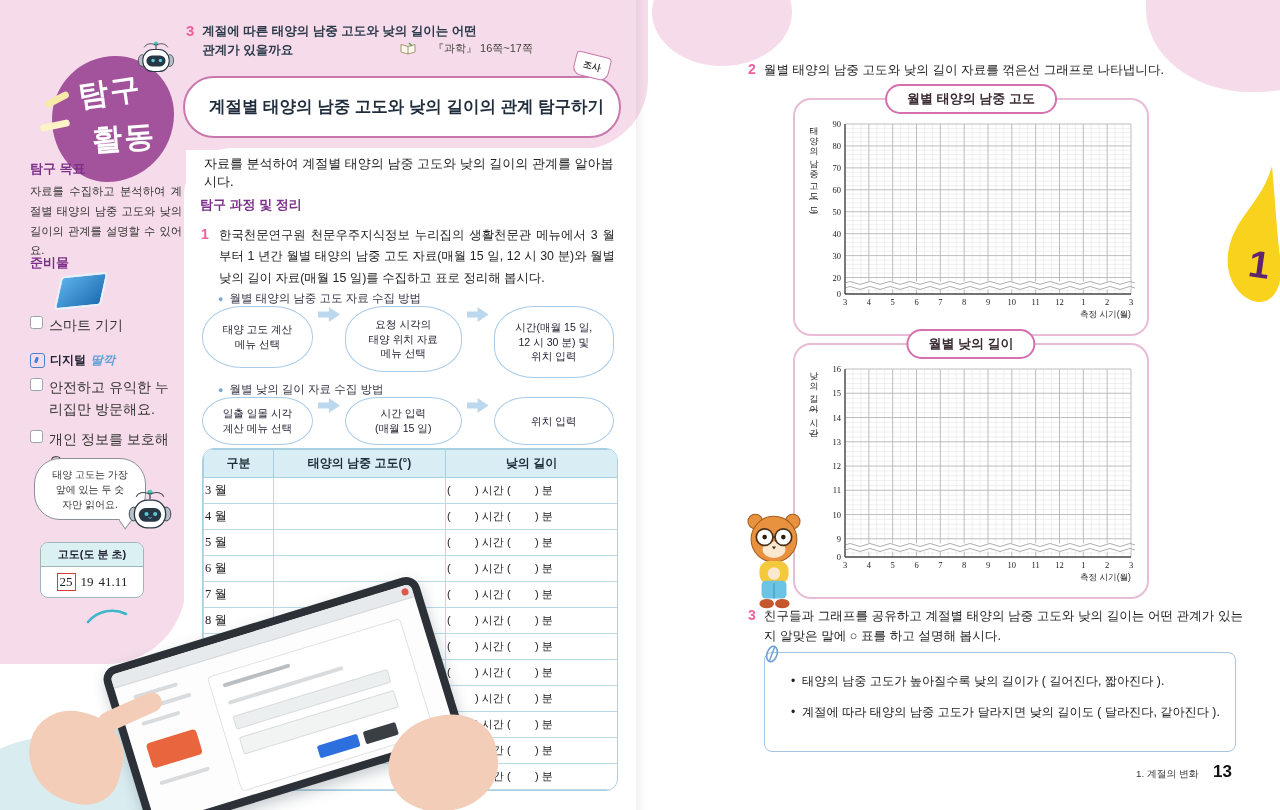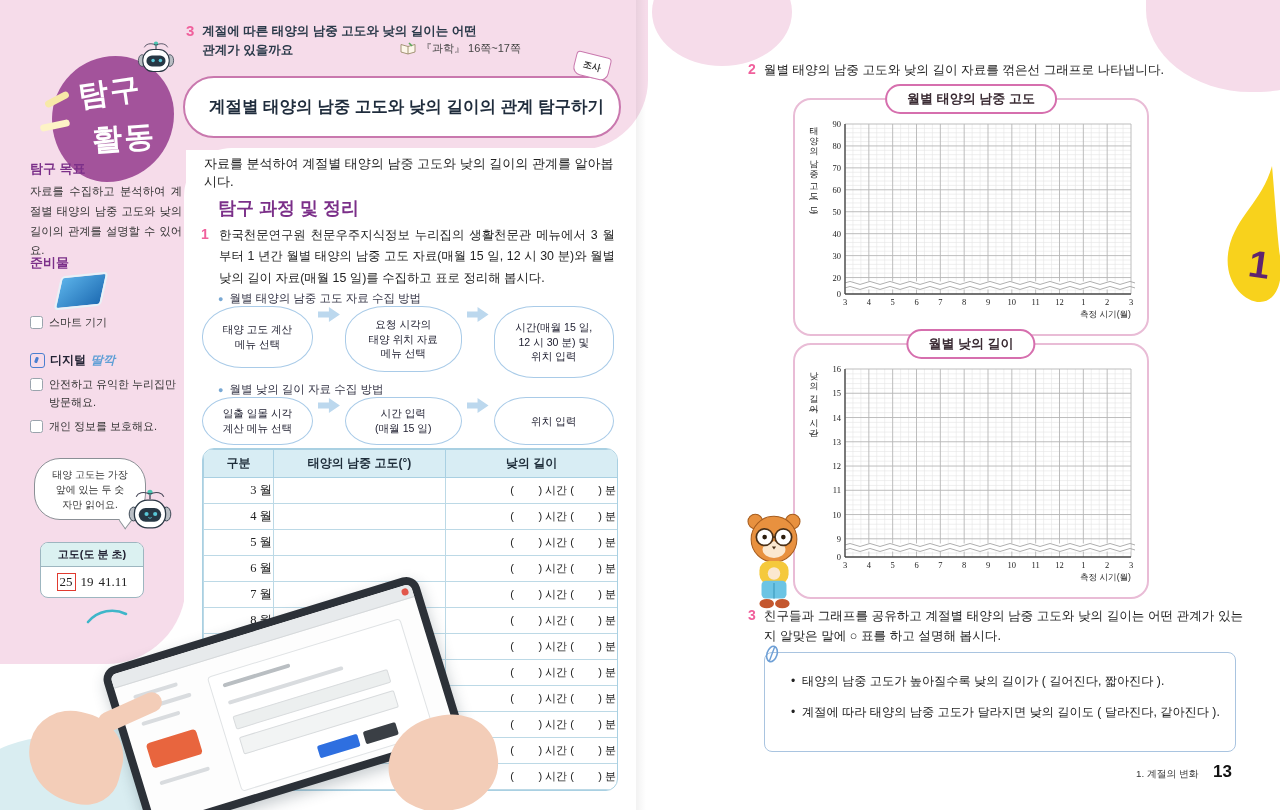--- a/index.html
+++ b/index.html
@@ -13,21 +13,21 @@
   .white-panel{left:184px;top:148px;width:458px;height:662px;background:#fff;border-top-left-radius:48px;}
   .gutter{left:636px;top:0;width:10px;height:810px;background:linear-gradient(90deg,rgba(0,0,0,0.05),rgba(0,0,0,0));}
   .rp-blob1{left:652px;top:-42px;width:140px;height:108px;background:#f6dcea;border-radius:50%;}
   .rp-blob2{left:1146px;top:-58px;width:190px;height:150px;background:#f6dcea;border-radius:40% 0 40% 55%;}
   .photo-blob{left:58px;top:688px;width:480px;height:150px;background:#d9edf1;border-radius:50%;}
   .photo-blob2{left:-40px;top:735px;width:220px;height:120px;background:#d9edf1;border-radius:50%;}
 
   
   .qnum{color:#f0609c;font-weight:bold;font-size:15px;}
   .qtext{font-size:12.5px;line-height:1.55;color:#2b3a4a;font-weight:bold;}
-  .ref{font-size:11px;color:#444;display:flex;align-items:center;gap:5px;}
+  .ref{font-size:11px;color:#444;display:flex;align-items:center;gap:17px;}
   .title-box{left:183px;top:76px;width:438px;height:62px;background:#fff;border:2px solid #c978ae;
              border-radius:32px;display:flex;align-items:center;padding-left:24px;box-sizing:border-box;}
   .title-box .t{font-size:16.5px;font-weight:bold;color:#1f2c3c;}
   .tag-josa{left:574px;top:54px;width:34px;height:22px;background:#fff;border:1.5px solid #c978ae;
             border-radius:4px 4px 8px 8px;transform:rotate(14deg);display:flex;align-items:center;justify-content:center;
             font-size:9px;font-weight:bold;color:#333;}
 
   
   .badge{left:52px;top:56px;width:122px;height:126px;background:#a3539b;
          border-radius:52% 48% 55% 45% / 50% 46% 54% 50%;}
@@ -35,41 +35,41 @@
   .badge .l2{position:absolute;left:40px;top:62px;font-size:30px;font-weight:bold;color:#fff;transform:rotate(-4deg);letter-spacing:2px;}
   .badge .s1,.badge .s2{position:absolute;width:26px;height:7px;background:#f7e9a8;border-radius:4px;}
   .badge .s1{left:-8px;top:40px;transform:rotate(-28deg);}
   .badge .s2{left:-12px;top:66px;transform:rotate(-12deg);width:30px;background:#fdf3c6;}
 
   
   .sb{left:30px;width:152px;}
   .h-purple{color:#7b2f89;font-weight:bold;font-size:13px;}
   .sb-text{font-size:11.3px;line-height:1.75;color:#333;text-align:justify;}
   .chk{display:inline-block;width:11px;height:11px;border:1.2px solid #9aa4ad;border-radius:2.5px;background:#fff;flex:0 0 auto;margin-top:2px;}
-  .chk-row{display:flex;gap:6px;font-size:11px;line-height:1.6;color:#333;margin-bottom:7px;}
+  .chk-row{display:flex;gap:6px;font-size:14px;line-height:1.6;color:#333;margin-bottom:7px;}
   .digital-h{display:flex;align-items:center;gap:5px;font-size:12px;font-weight:bold;color:#223;}
   .digital-h .klik{color:#5f9fd6;font-style:italic;}
   .click-ico{width:13px;height:13px;border:1.5px solid #4a7fd0;border-radius:3px;position:relative;}
   .click-ico::after{content:"";position:absolute;left:4px;top:3px;width:3px;height:6px;background:#4a7fd0;border-radius:1px;transform:rotate(20deg);}
   .device{left:58px;top:274px;width:42px;height:30px;background:linear-gradient(135deg,#5ab1e8,#1f6db4);
           border-radius:4px;transform:skewX(-18deg) rotate(-6deg);border:2px solid #e8f2f8;}
   .speech{left:34px;top:458px;width:112px;height:62px;border:1.5px solid #8b9096;border-radius:26px;background:#fff;
           font-size:10px;line-height:1.5;color:#333;display:flex;align-items:center;justify-content:center;text-align:center;padding:17px;box-sizing:border-box;}
   .speech::after{content:"";position:absolute;right:14px;bottom:-7px;width:10px;height:10px;background:#fff;
           border-right:1.5px solid #8b9096;border-bottom:1.5px solid #8b9096;transform:rotate(55deg) skewX(18deg);}
   .alt-box{left:40px;top:542px;width:102px;border:1.3px solid #9db6c0;border-radius:8px;overflow:hidden;background:#fff;}
   .alt-box .hd{background:#dbf1f1;border-bottom:1.3px solid #9db6c0;font-size:11px;font-weight:bold;color:#223;
                text-align:center;padding:4px 0;}
   .alt-box .vl{display:flex;align-items:center;justify-content:center;gap:5px;padding:6px 0;
                font-family:"Liberation Serif",serif;font-size:13px;color:#222;}
   .alt-box .red{border:1.6px solid #e03a2f;padding:0 2px;}
 
   
   .intro{left:204px;top:155px;width:410px;font-size:13px;color:#222;}
-  .proc-h{left:200px;top:196px;font-size:18px;margin-left:18px;}
+  .proc-h{left:200px;top:196px;font-size:13px;}
   .stepnum{color:#f0609c;font-weight:bold;font-size:14px;}
   .step1-t{left:219px;top:225px;width:396px;font-size:12.4px;line-height:1.72;color:#222;text-align:justify;}
   .m-label{display:flex;gap:6px;align-items:baseline;font-size:11.5px;color:#334;}
   .m-label .dot{color:#7aa9d4;font-size:9px;}
   .flow{display:flex;align-items:flex-start;}
   .oval{border:1.8px solid #a9cbe8;background:#fff;border-radius:40px/30px;display:flex;align-items:center;justify-content:center;
         text-align:center;font-size:10.6px;line-height:1.4;color:#223;white-space:pre-line;box-sizing:border-box;}
   .flow-arrow{width:22px;height:17px;background:#bcd8ee;margin:0 5px;flex:0 0 auto;
         clip-path:polygon(0% 32%,50% 32%,50% 6%,100% 50%,50% 94%,50% 68%,0% 68%);}
   .flow1{left:202px;top:306px;width:412px;}
@@ -78,21 +78,21 @@
   .flow1 .oval:nth-child(5){width:126px;height:72px;}
   .flow2{left:202px;top:397px;width:412px;}
   .flow2 .oval:nth-child(1){width:116px;height:48px;}
   .flow2 .oval:nth-child(3){width:122px;height:48px;}
   .flow2 .oval:nth-child(5){width:126px;height:48px;}
 
   
   .tbl-wrap{left:202px;top:448px;width:414px;border:1.5px solid #a9d0e2;border-radius:12px;overflow:hidden;background:#fff;}
   table.dt{border-collapse:collapse;width:100%;table-layout:fixed;}
   table.dt th{background:#d8edf4;border:1px solid #a9d0e2;font-size:12px;color:#1e2d3a;padding:5px 0;}
-  table.dt td{border:1px solid #bcd9e6;font-size:11.5px;color:#222;height:23px;text-align:right;}
+  table.dt td{border:1px solid #bcd9e6;font-size:11.5px;color:#222;height:23px;text-align:left;}
   table.dt td.mo{font-family:"Liberation Serif",serif;font-size:12.5px;}
   table.dt td.dl{white-space:pre;font-size:11px;}
   table.dt col.c1{width:70px;} table.dt col.c2{width:172px;} table.dt col.c3{width:172px;}
 
   .foot-l{left:54px;top:756px;display:flex;align-items:baseline;gap:8px;}
   .foot-l .pg{font-size:17px;font-weight:bold;color:#111;}
   .foot-l .un{font-size:10.5px;color:#333;letter-spacing:1px;}
 
   
   .tablet{left:118px;top:618px;width:330px;height:172px;background:#2c3138;border-radius:14px;

